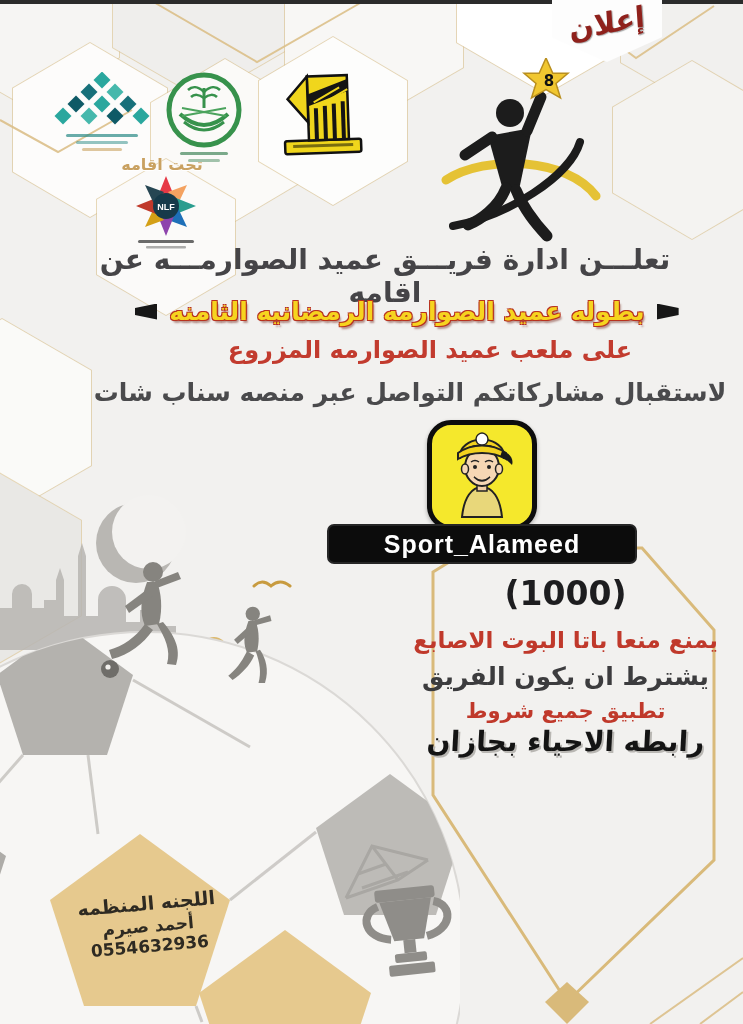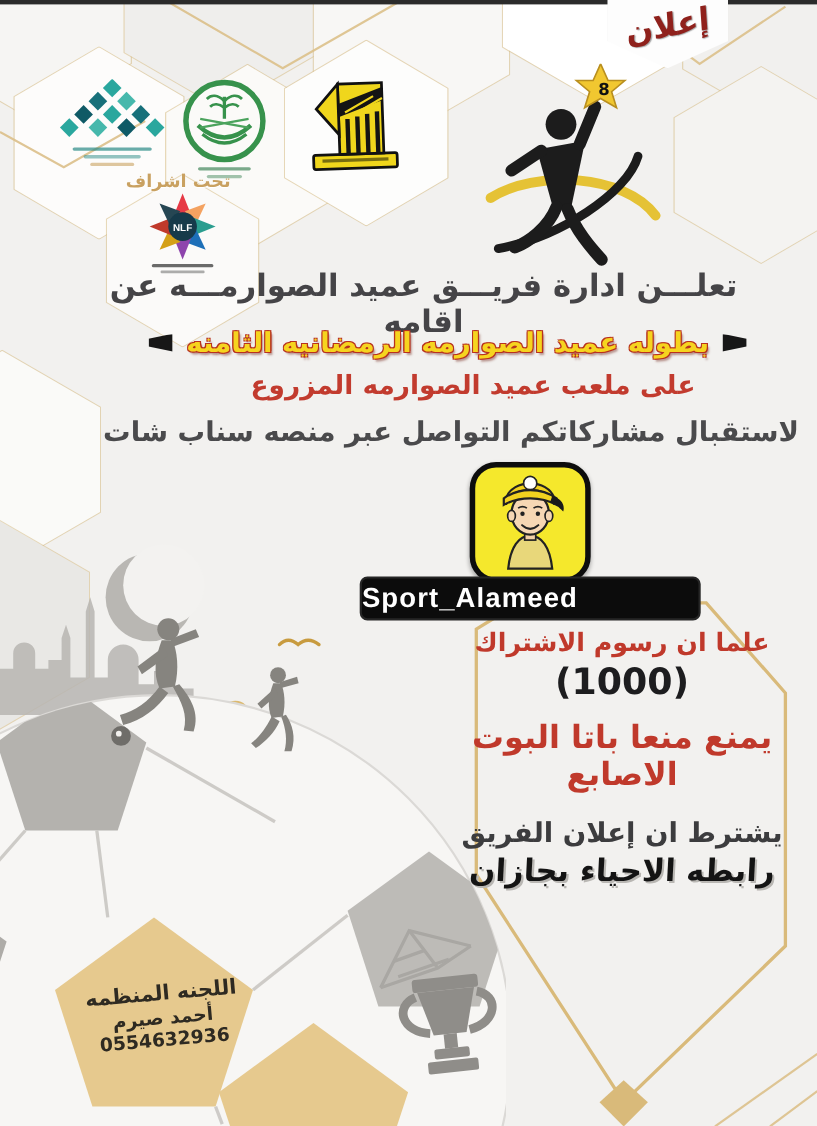--- a/index.html
+++ b/index.html
@@ -37,28 +37,28 @@
          text-shadow:-1px -1px 0 #b8321f,1px -1px 0 #b8321f,-1px 1px 0 #b8321f,1px 1px 0 #b8321f,2px 3px 2px rgba(110,30,20,.45);}
   .venue{left:110px;top:336px;width:640px;text-align:center;direction:rtl;z-index:5;
          font-size:24px;font-weight:bold;color:#c23b2e;}
   .contact{left:45px;top:378px;width:730px;text-align:center;direction:rtl;z-index:5;
          font-size:25px;font-weight:bold;color:#4a4a4c;}
 
   
   .snap{left:427px;top:420px;width:100px;height:100px;background:#f5e82c;border:5px solid #0d0d0d;
         border-radius:24px;z-index:5;box-shadow:0 2px 4px rgba(0,0,0,.3);}
   .snapbar{left:327px;top:524px;width:306px;height:36px;background:#0c0c0c;border:2px solid #262626;
-        border-radius:7px;z-index:5;display:flex;align-items:center;justify-content:flex-start;}
+        border-radius:7px;z-index:5;display:flex;align-items:center;justify-content:center;}
   .snapbar span{color:#fff;font-family:"Liberation Sans",sans-serif;font-weight:bold;font-size:25px;letter-spacing:1px;}
 
   
   .details{left:408px;top:572px;width:315px;text-align:center;direction:rtl;z-index:5;}
   .fees{font-size:23px;font-weight:bold;color:#c0392b;}
   .amount{font-size:33px;font-weight:bold;color:#1d1d1f;direction:ltr;margin:2px 0 14px;font-family:"DejaVu Sans",sans-serif;}
-  .ban{font-size:29px;font-weight:bold;color:#c0392b;margin-bottom:20px;}
+  .ban{font-size:23px;font-weight:bold;color:#c0392b;margin-bottom:8px;}
   .req{font-size:25px;font-weight:bold;color:#3c3c3e;line-height:32px;}
   .cond{font-size:21px;font-weight:bold;color:#c0392b;margin-top:6px;}
   .league{font-size:28px;font-weight:bold;color:#141414;margin-top:2px;transform:skewX(-3deg);
           text-shadow:2px 2px 0 #b9b7b3;}
 
   
   .committee{left:58px;top:892px;width:180px;text-align:center;direction:rtl;z-index:4;
           transform:rotate(-5deg);color:#2e2a22;}
   .committee .t{font-size:19px;font-weight:bold;}
   .committee .n{font-size:17px;font-weight:bold;margin-top:2px;}
@@ -262,21 +262,21 @@
       <polygon points="30,32 70,18 70,30 30,44" fill="#141414"></polygon>
       <path d="M36,40 L62,26 M44,42 L70,28" stroke="#f0d61c" stroke-width="2"></path>
       <rect x="36" y="46" width="4" height="32" fill="#141414"></rect>
       <rect x="45" y="44" width="4" height="34" fill="#141414"></rect>
       <rect x="54" y="42" width="4" height="36" fill="#141414"></rect>
       <rect x="63" y="40" width="4" height="38" fill="#141414"></rect>
       <rect x="14" y="82" width="60" height="3" fill="#5a520d" opacity="0.8"></rect>
     </g>
   </svg>
 
-  <div class="abs supervision">تحت اشراف</div>
+  <div class="abs supervision">تحت اقامه</div>
   <svg class="abs z4" style="left:128px;top:172px;" width="76" height="78" viewBox="0 0 76 78">
     <g transform="translate(38,34)">
       <polygon points="0,-30 8,-10 -8,-10" fill="#e63946"></polygon>
       <polygon points="21,-21 12,-2 2,-14" fill="#f4a261"></polygon>
       <polygon points="30,0 10,8 10,-8" fill="#2a9d8f"></polygon>
       <polygon points="21,21 2,14 12,2" fill="#1d6fb8"></polygon>
       <polygon points="0,30 -8,10 8,10" fill="#8e44ad"></polygon>
       <polygon points="-21,21 -12,2 -2,14" fill="#d4a017"></polygon>
       <polygon points="-30,0 -10,-8 -10,8" fill="#c0392b"></polygon>
       <polygon points="-21,-21 -2,-14 -12,-2" fill="#264653"></polygon>
@@ -329,24 +329,24 @@
       <path d="M39,37 Q43,34 47,37 M53,37 Q57,34 61,37" fill="none" stroke="#222" stroke-width="1.5"></path>
       <path d="M42,52 Q50,59 58,52 Q54,56 50,56 Q46,56 42,52 Z" fill="#fff" stroke="#222" stroke-width="1.5"></path>
     </svg>
   </div>
 
   <div class="abs snapbar">
     <span>Sport_Alameed</span>
   </div>
 
   <div class="abs details">
-    <div class="fees">علما ان رسوم الاشتراك</div>
     <div class="amount">(1000)</div>
     <div class="ban">يمنع منعا باتا البوت الاصابع</div>
-    <div class="req">يشترط ان إعلان الفريق</div>
+    <div class="req">يشترط ان يكون الفريق</div>
+    <div class="cond">تطبيق جميع شروط</div>
     <div class="league">رابطه الاحياء بجازان</div>
   </div>
 
   <div class="abs committee">
     <div class="t">اللجنه المنظمه</div>
     <div class="n">أحمد صيرم</div>
     <div class="p">0554632936</div>
   </div>
 
 </div>

